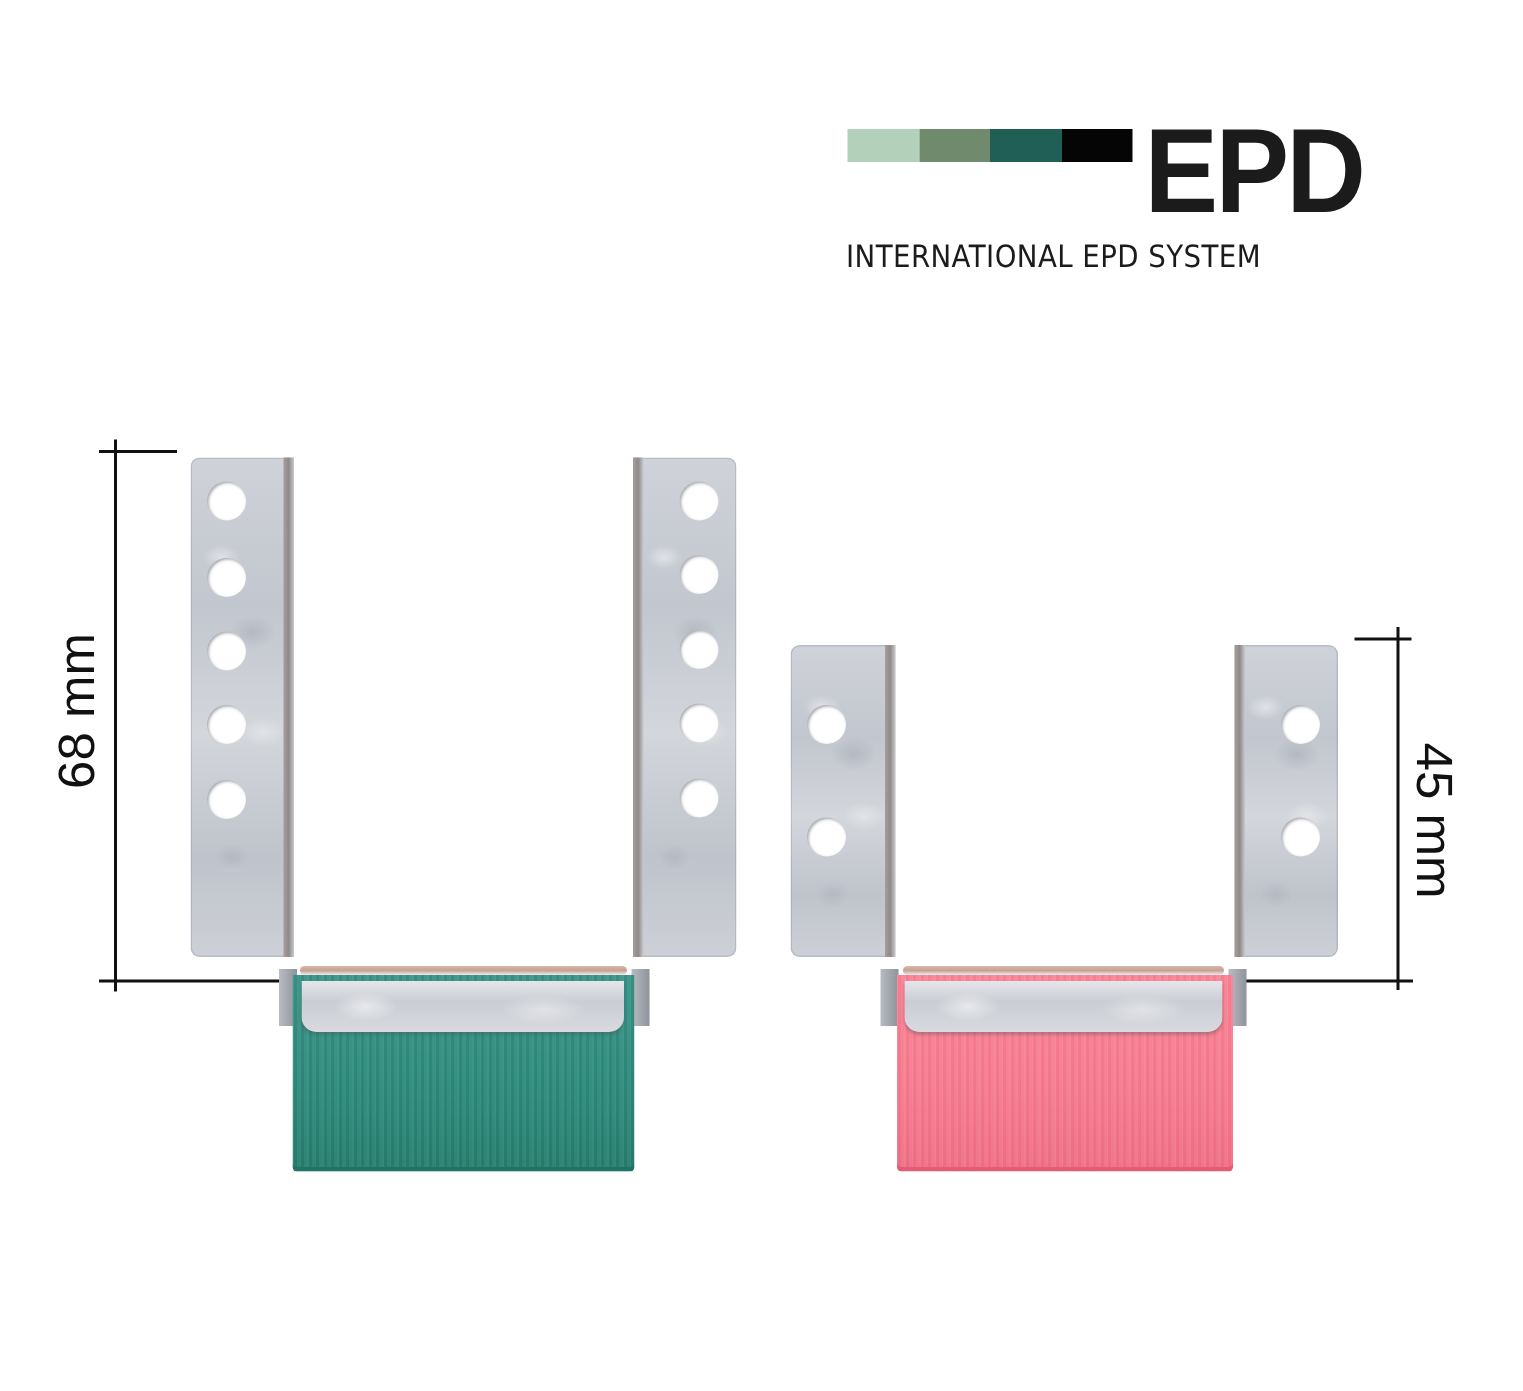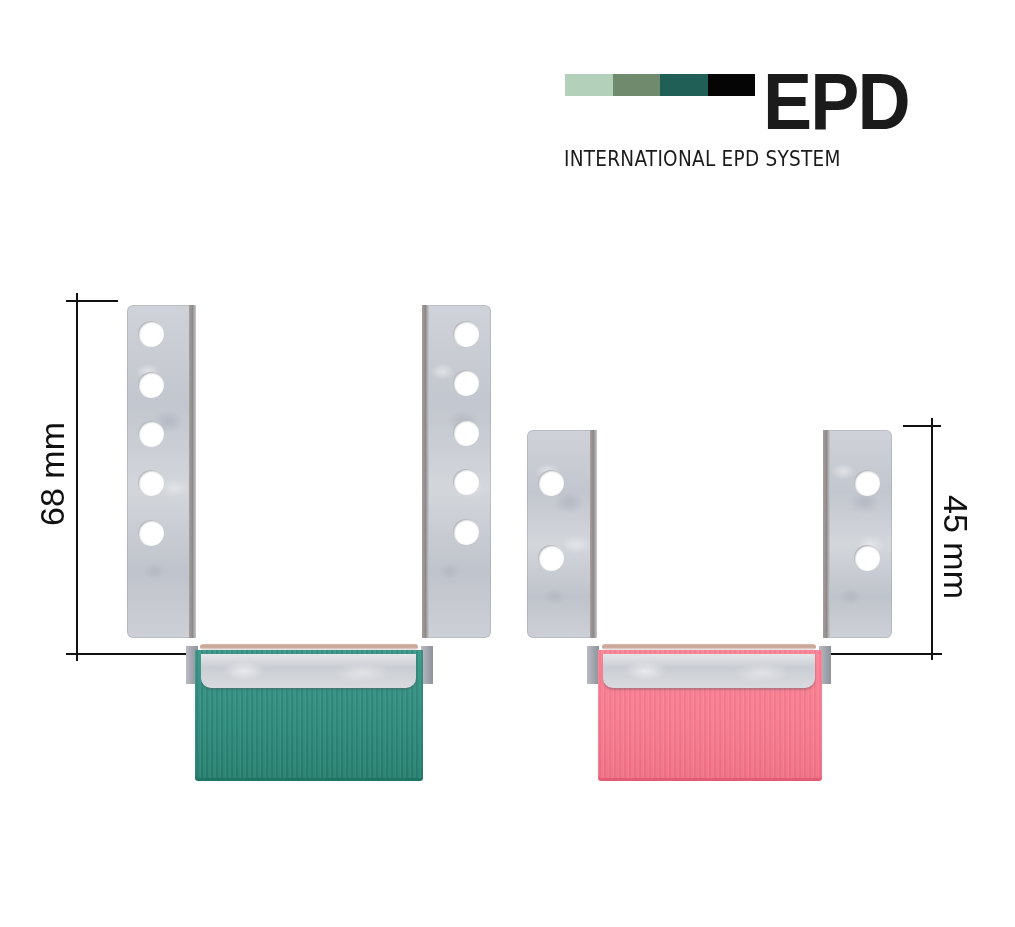--- a/index.html
+++ b/index.html
@@ -1,19 +1,19 @@
 <!DOCTYPE html>
 <html><head>
 <meta charset="utf-8">
 <style>
   html, body { margin:0; padding:0; background:#ffffff; }
   body { width:1015px; height:927px; position:relative; overflow:hidden; font-family:"Liberation Sans", sans-serif; }
 
   
-  .logo { position:absolute; left:565px; top:72px; width:350px; height:100px; }
+  .logo { position:absolute; left:565px; top:84px; width:350px; height:100px; }
   .logo-bar { position:absolute; top:2px; height:22px; }
   .logo-bar.b1 { left:0; width:48px; }
   .logo-bar.b2 { left:48px; width:47px; }
   .logo-bar.b3 { left:95px; width:48px; }
   .logo-bar.b4 { left:143px; width:47px; }
   .logo-word { position:absolute; left:198px; top:-10px; font-family:"Liberation Sans", sans-serif; font-weight:bold; font-size:80px; letter-spacing:-2px; color:#1b1b1b; line-height:1; transform:scaleX(0.92); transform-origin:left top; }
   .logo-sub { position:absolute; left:-1px; top:75px; font-family:"DejaVu Sans", sans-serif; font-size:20.5px; color:#1b1b1b; letter-spacing:0.3px; white-space:nowrap; transform:scaleX(0.9); transform-origin:left top; }
 
   
   .dim-line { position:absolute; background:#111; }

